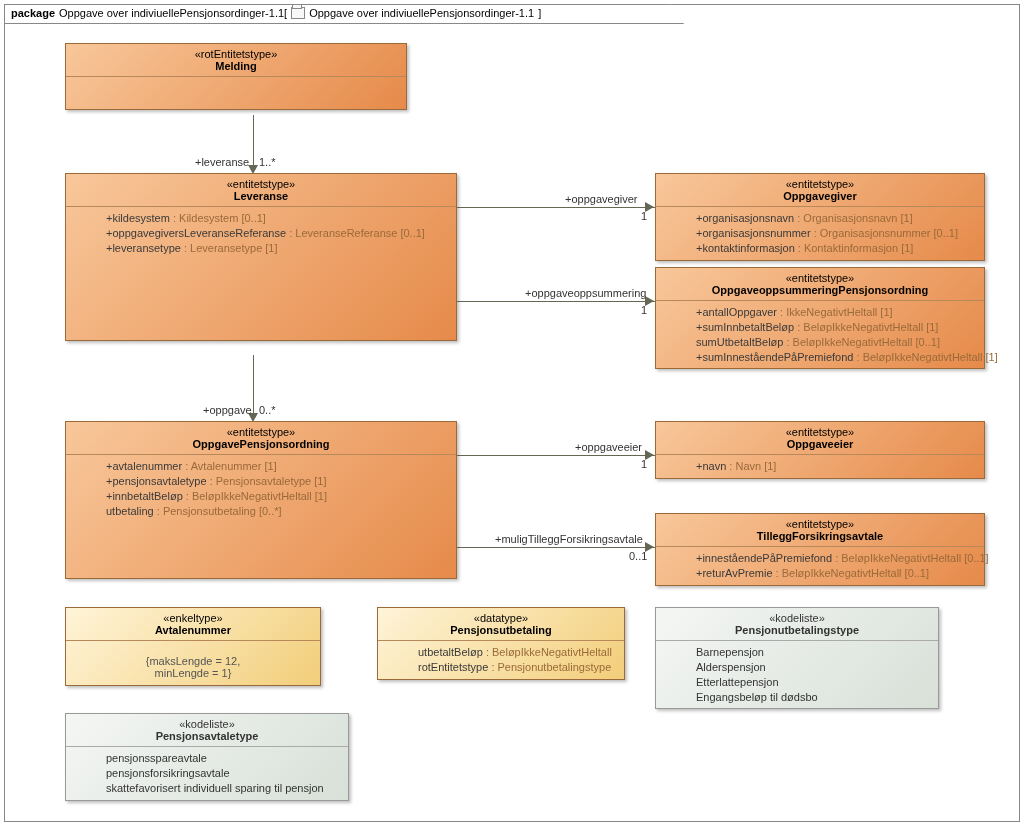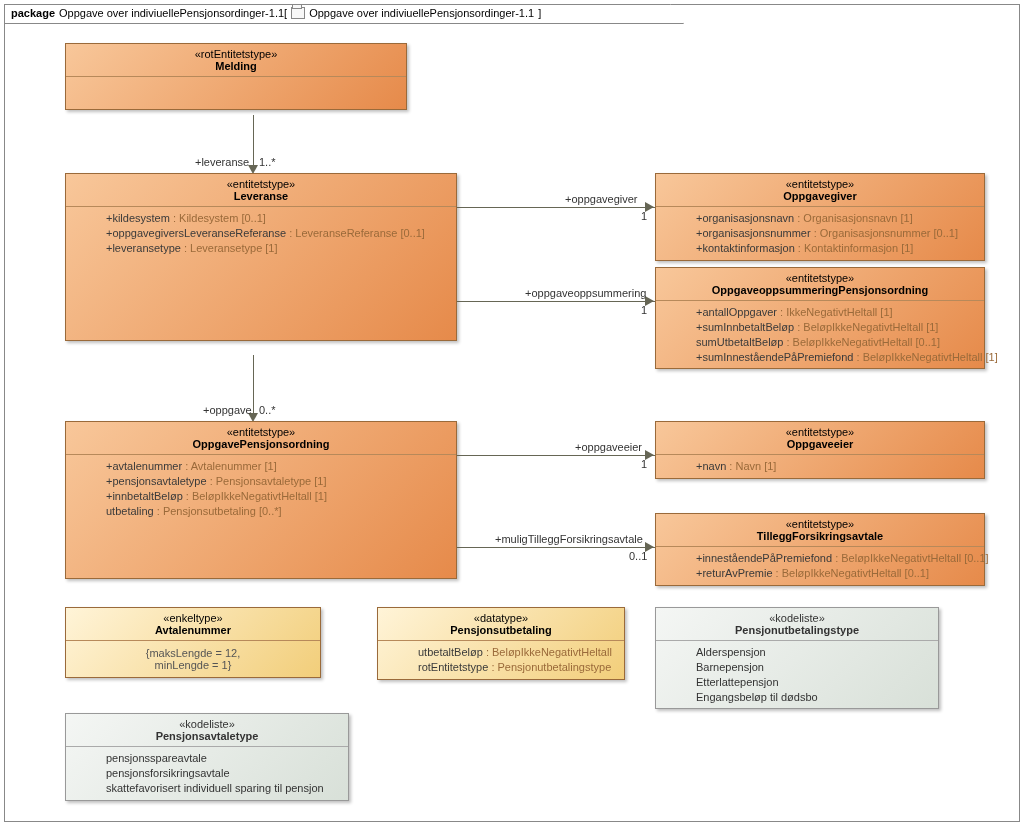--- a/index.html
+++ b/index.html
@@ -121,37 +121,37 @@
       <div><span class="attr-name">+returAvPremie</span><span class="attr-type"> : BeløpIkkeNegativtHeltall [0..1]</span></div>
     </div>
   </div>
   <div class="line" style="left:452px; top:542px; width:198px; height:1px;"></div>
   <div class="arrow-right" style="left:640px; top:537px;"></div>
   <div class="lbl" style="left:490px; top:528px;"><span>+muligTilleggForsikringsavtale</span></div>
   <div class="lbl" style="left:624px; top:545px;"><span>0..1</span></div>
 
   <div class="box grad-yellow" style="left:60px; top:602px; width:256px;">
     <div class="hdr"><span class="st">«enkeltype»</span><span class="nm">Avtalenummer</span></div>
-    <div class="constraint" style="white-space:pre;">{maksLengde = 12,
+    <div class="constraint" style="white-space:pre;margin-top:8px;">{maksLengde = 12,
 minLengde = 1}</div>
   </div>
 
   <div class="box grad-yellow" style="left:372px; top:602px; width:248px;">
     <div class="hdr"><span class="st">«datatype»</span><span class="nm">Pensjonsutbetaling</span></div>
     <div class="attrs">
       <div><span class="attr-name"> utbetaltBeløp</span><span class="attr-type"> : BeløpIkkeNegativtHeltall</span></div>
       <div><span class="attr-name"> rotEntitetstype</span><span class="attr-type"> : Pensjonutbetalingstype</span></div>
     </div>
   </div>
 
   <div class="box grad-gray" style="left:650px; top:602px; width:284px;">
     <div class="hdr"><span class="st">«kodeliste»</span><span class="nm">Pensjonutbetalingstype</span></div>
     <div class="attrs">
+      <div> Barnepensjon</div>
       <div> Alderspensjon</div>
-      <div> Barnepensjon</div>
       <div> Etterlattepensjon</div>
       <div> Engangsbeløp til dødsbo</div>
     </div>
   </div>
 
   <div class="box grad-gray" style="left:60px; top:708px; width:284px;">
     <div class="hdr"><span class="st">«kodeliste»</span><span class="nm">Pensjonsavtaletype</span></div>
     <div class="attrs">
       <div> pensjonsspareavtale</div>
       <div> pensjonsforsikringsavtale</div>

